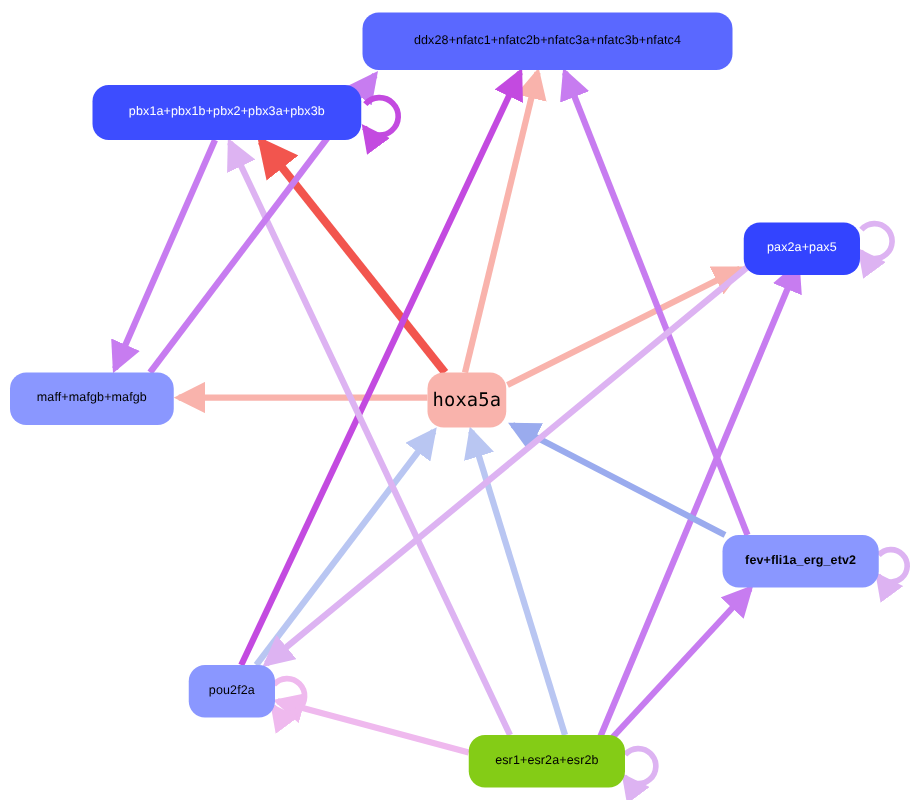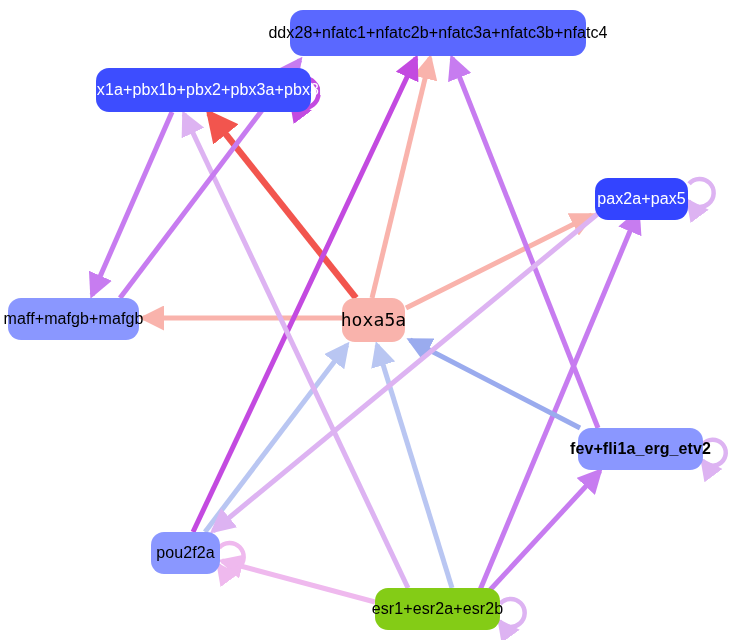--- a/index.html
+++ b/index.html
@@ -11,28 +11,28 @@
     font-family:"Liberation Sans", sans-serif;
     overflow:hidden;
   }
   #edge-layer{position:absolute;left:0;top:0;width:734px;height:640px;}
   .node{
     position:absolute;
     box-sizing:border-box;
     display:flex;align-items:center;justify-content:center;
     border-radius:13px;
     color:#101010;
-    font-size:16px;
+    font-size:10px;
     line-height:1;
     white-space:nowrap;
     letter-spacing:0.1px;
     z-index:5;
     user-select:none;
   }
-  .node.mono{font-family:"DejaVu Sans Mono", monospace;font-size:18px;}
+  .node.mono{font-family:"DejaVu Sans Mono", monospace;font-size:15px;}
 </style>
 </head>
 <body>
 
 <div id="stage">
   <svg id="edge-layer" viewBox="0 0 734 640" xmlns="http://www.w3.org/2000/svg">
     <defs id="arrow-defs">
         <marker id="mf2554e" markerWidth="5" markerHeight="5" refX="4.2" refY="2.5" orient="auto" markerUnits="strokeWidth">
           <path d="M0,0 L5,2.5 L0,5 Z" fill="#f2554e"></path>
         </marker>
@@ -91,21 +91,21 @@
         </g>
         <g>
           <path d="M 500.1 603.7 a 14 14 0 1 1 -0.7000000000000001 17.5" fill="none" stroke="#ddb3f2" stroke-width="4.5" marker-end="url(#mddb3f2)"></path>
         </g>
       </g>
   </svg>
   <div id="nodes-group">
       <div class="node" style="left: 290px; top: 10px; width: 296px; height: 46px; background: rgb(90, 104, 255); color: rgb(0, 0, 0);">
         <span>ddx28+nfatc1+nfatc2b+nfatc3a+nfatc3b+nfatc4</span>
       </div>
-      <div class="node" style="left: 74px; top: 68px; width: 215px; height: 44px; background: rgb(61, 77, 255); color: rgb(255, 255, 255); margin-left: 22px;">
+      <div class="node" style="left: 74px; top: 68px; width: 215px; height: 44px; background: rgb(61, 77, 255); color: rgb(255, 255, 255);">
         <span>pbx1a+pbx1b+pbx2+pbx3a+pbx3b</span>
       </div>
       <div class="node" style="left: 595px; top: 168px; width: 93px; height: 42px; background: rgb(51, 68, 255); color: rgb(255, 255, 255); margin-top: 10px;">
         <span>pax2a+pax5</span>
       </div>
       <div class="node" style="left: 8px; top: 298px; width: 131px; height: 42px; background: rgb(138, 151, 255); color: rgb(0, 0, 0);">
         <span>maff+mafgb+mafgb</span>
       </div>
       <div class="node mono" style="left: 342px; top: 298px; width: 63px; height: 44px; background: rgb(249, 179, 172); color: rgb(0, 0, 0);">
         <span>hoxa5a</span>

